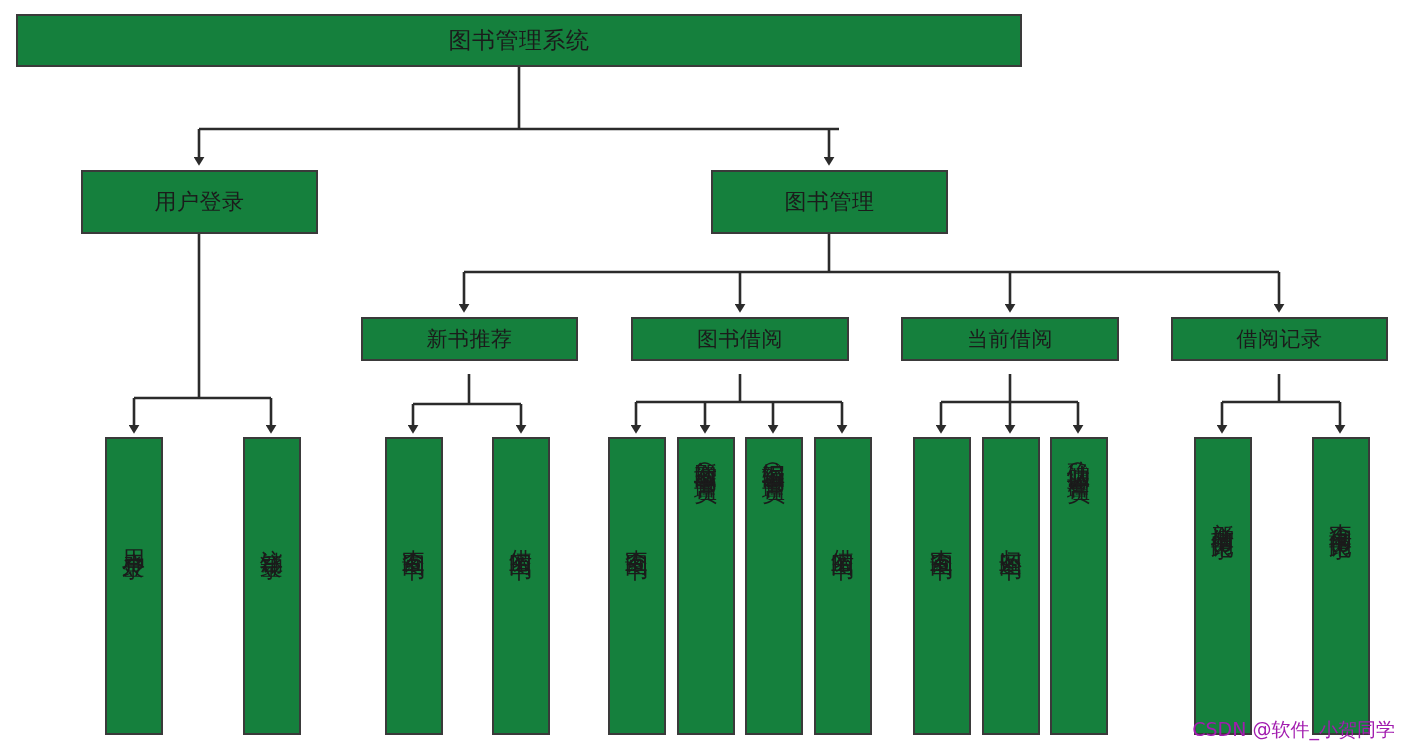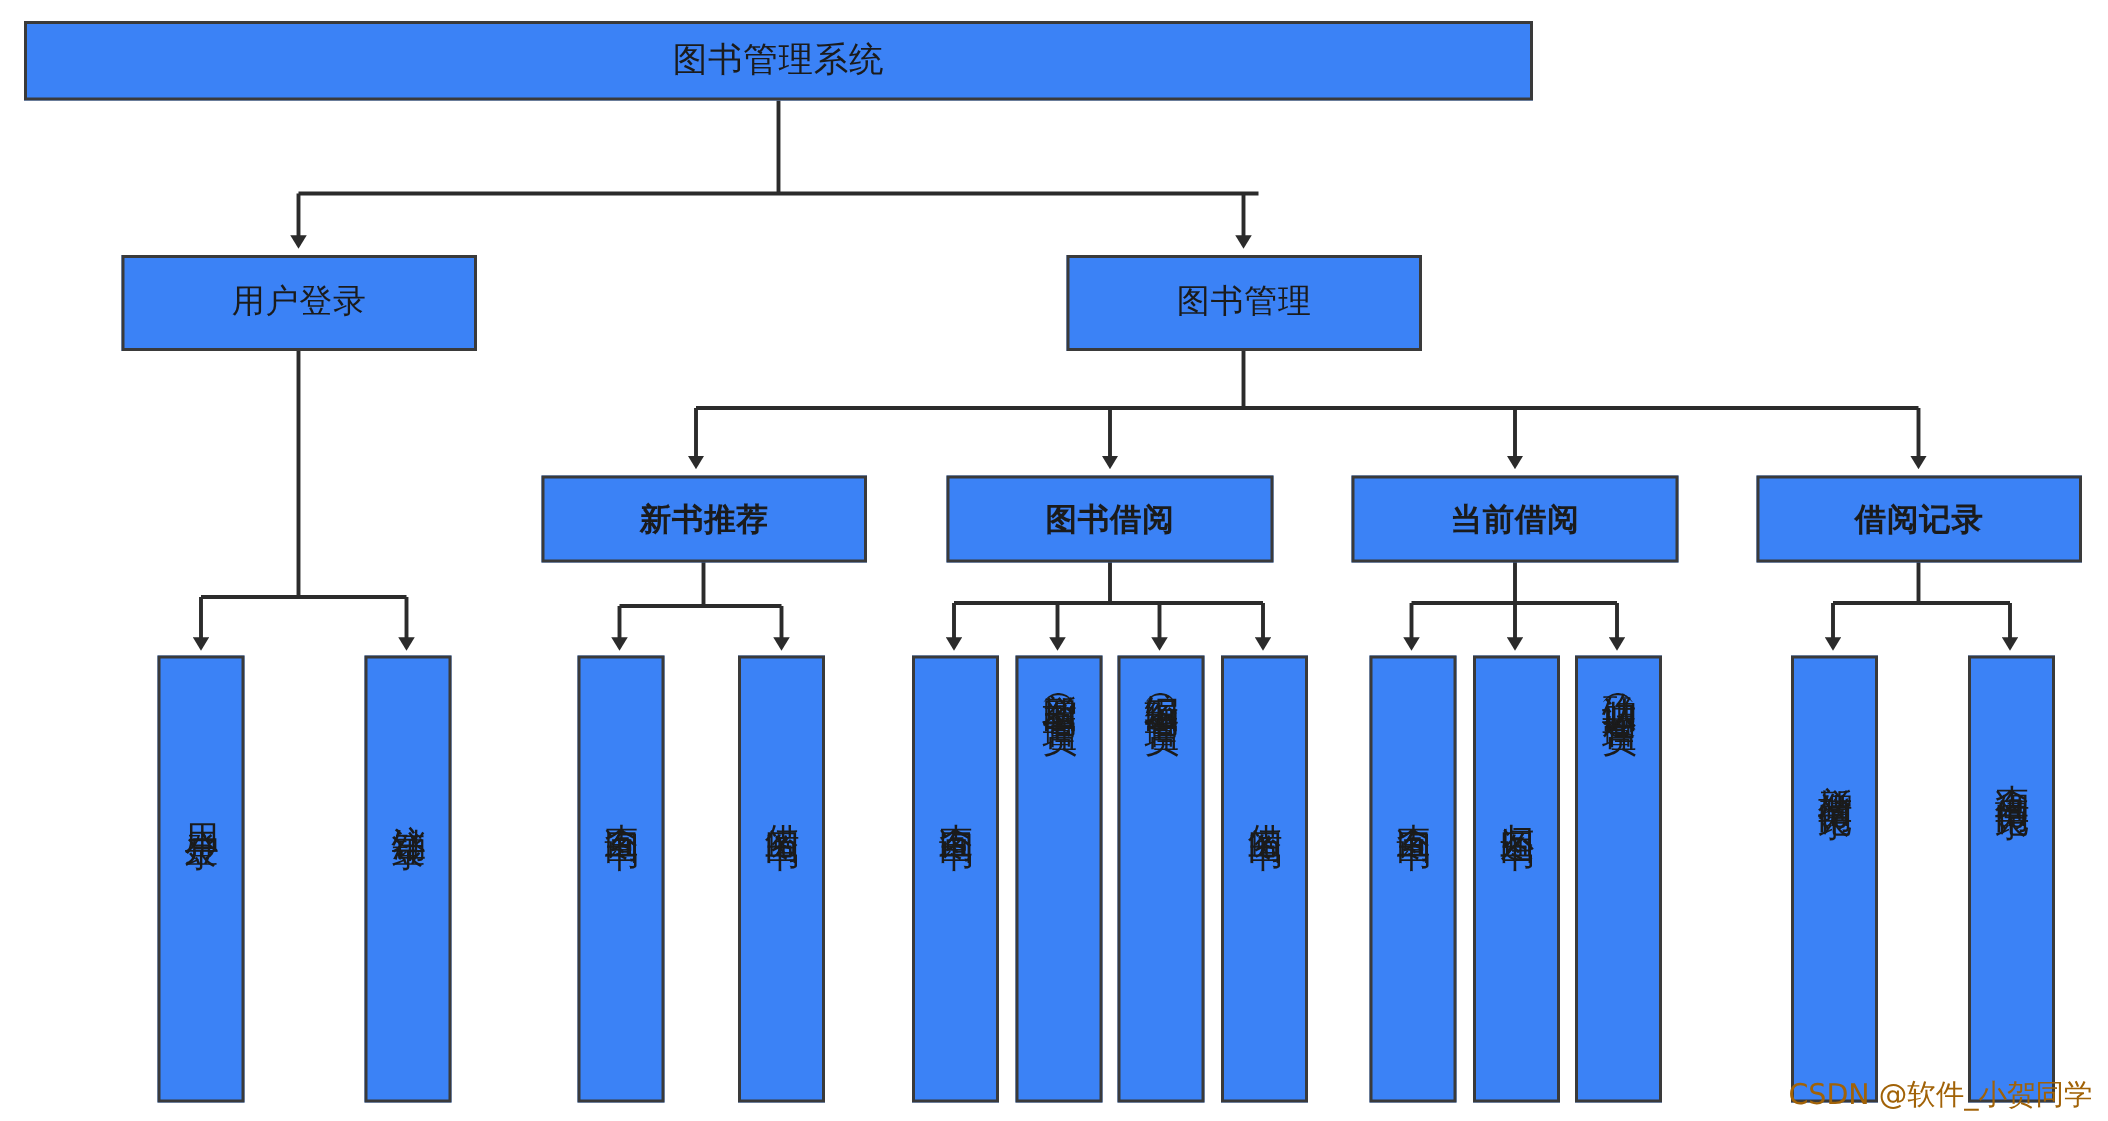--- a/index.html
+++ b/index.html
@@ -19,21 +19,21 @@
   #wires {
     position: absolute;
     left: 0;
     top: 0;
     width: 1405px;
     height: 747px;
   }
   .node {
     position: absolute;
     box-sizing: border-box;
-    background: #3b82f6;
+    background: #15803d;
     border: 2px solid #3a3a3a;
     display: flex;
     align-items: center;
     justify-content: center;
     color: #1b1b1b;
     z-index: 3;
   }
   .node .lbl {
     display: block;
     line-height: 1.08;
@@ -46,21 +46,21 @@
     width: 1006px;
     height: 53px;
   }
   .node.root .lbl { font-size: 23px; }
 
   
   .node.lvl1 { height: 64px; }
   .node.lvl1 .lbl { font-size: 22px; }
 
   
-  .node.lvl2 { height: 58px; font-weight: bold; }
+  .node.lvl2 { height: 44px; }
   .node.lvl2 .lbl { font-size: 21px; }
 
   
   .node.leaf {
     top: 437px;
     height: 298px;
     align-items: flex-start;
     padding-top: 4px;
   }
   .node.leaf .lbl {
@@ -75,21 +75,21 @@
     margin-top: 62px;
   }
   .node.leaf.mid2 .lbl {
     margin-top: 88px;
   }
   .watermark {
     position: absolute;
     right: 10px;
     bottom: 4px;
     font-size: 19px;
-    color: #a16207;
+    color: #a21caf;
     z-index: 6;
     white-space: nowrap;
     font-family: "DejaVu Sans", "Liberation Sans", sans-serif;
   }
 </style>
 </head>
 <body>
 
 <div id="canvas">
 

